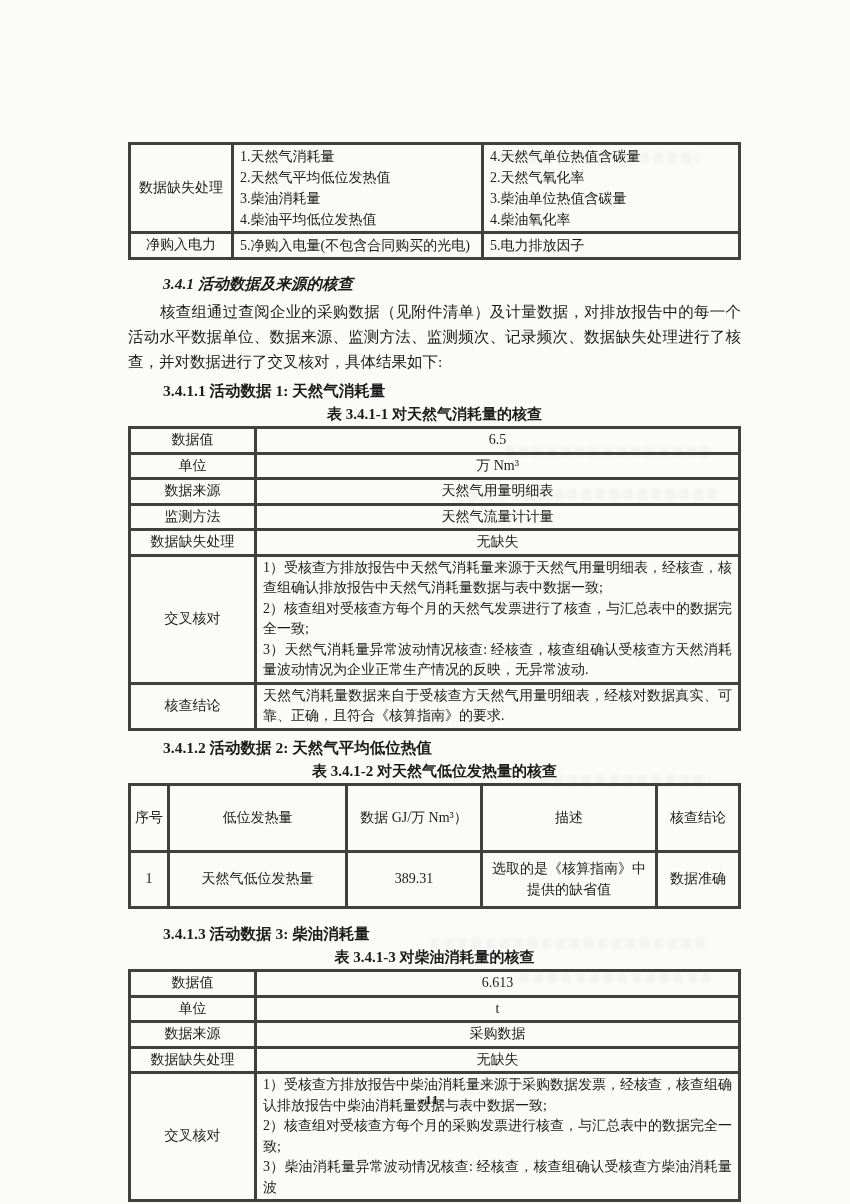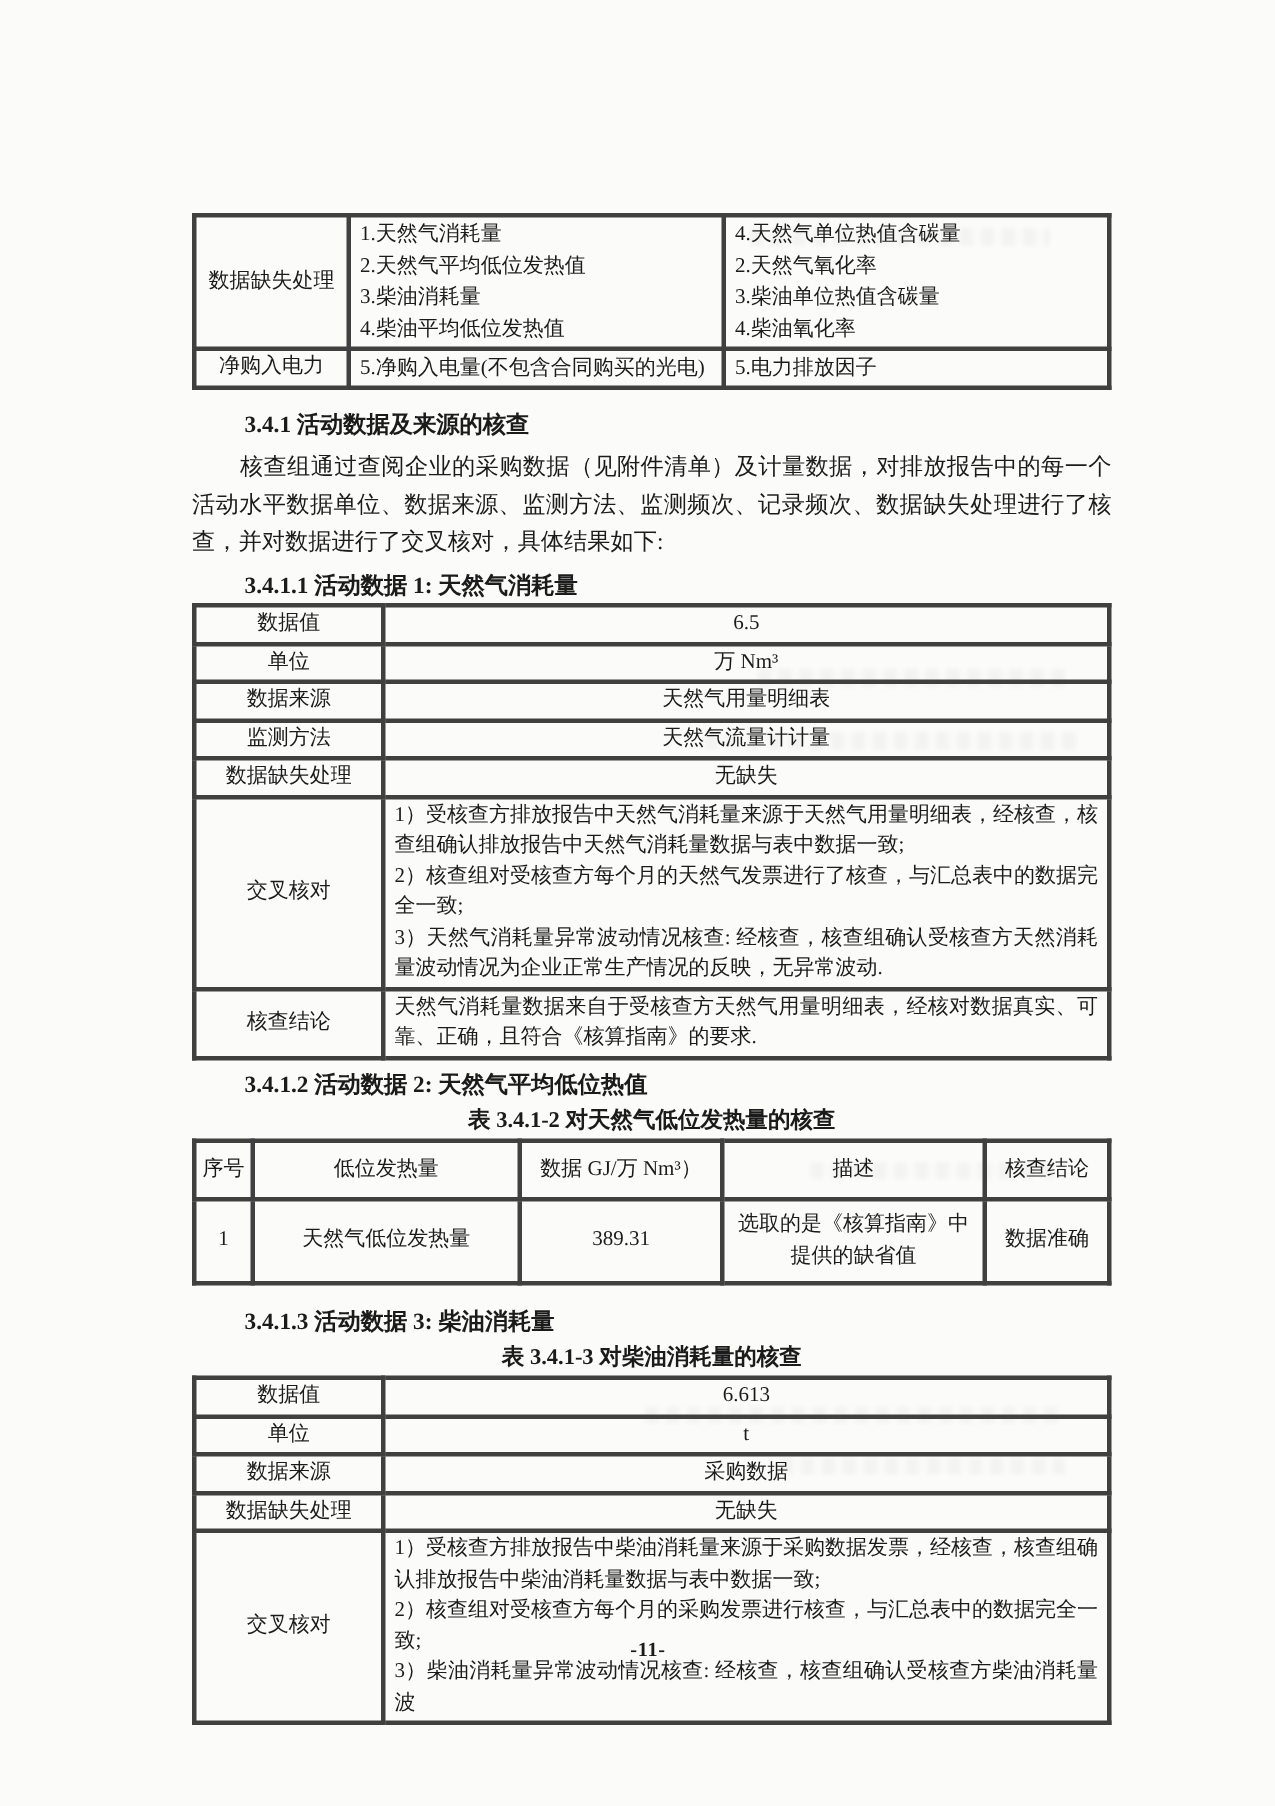--- a/index.html
+++ b/index.html
@@ -22,37 +22,37 @@
     padding:1px 6px;
     vertical-align:middle;
     word-break:break-all;
     font-weight:normal;
   }
   .cell-c { text-align:center; }
   .cell-l { text-align:left; text-align:justify; }
   .pre { white-space:pre-line; }
   .h-sec {
     font-weight:bold; font-size:15.5px; line-height:23px;
-    padding-left:35px; margin-top:12px;
+    padding-left:35px; margin-top:12px;font-style:italic;
   }
   .h-sub {
     font-weight:bold; font-size:15.5px; line-height:23px;
     padding-left:35px; margin-top:5px;
   }
   .caption {
     font-weight:bold; font-size:15px; line-height:21px;
     text-align:center; margin-top:2px; margin-bottom:1px;
   }
   .para {
     font-size:15.5px; line-height:25px;
     text-align:justify; text-indent:32px; margin-top:4px;
   }
   .kv-label { text-align:center; }
   .list-line { line-height:21px; }
-  .t2 th { padding:8px 4px; }
+  .t2 th { padding:22px 4px; }
   .t2 td.data { padding:6px 4px; }
   .page-number {
     position:absolute; left:16px; top:1092px; width:832px;
     text-align:center; font-size:13.5px; font-weight:bold;
     letter-spacing:0.5px;
   }
   .smudge {
     position:absolute; pointer-events:none;
     background:repeating-linear-gradient(90deg, rgba(60,60,60,0.55) 0 9px, rgba(60,60,60,0.05) 9px 14px);
     opacity:0.07; filter:blur(1.5px); border-radius:2px;
@@ -103,20 +103,21 @@
           <div class="list-line">5.电力排放因子</div>
         </td>
       </tr>
     </tbody>
       </table>
 
     <div class="h-sec">3.4.1 活动数据及来源的核查</div>
     <div class="para">核查组通过查阅企业的采购数据（见附件清单）及计量数据，对排放报告中的每一个活动水平数据单位、数据来源、监测方法、监测频次、记录频次、数据缺失处理进行了核查，并对数据进行了交叉核对，具体结果如下:</div>
 
     <div class="h-sub">3.4.1.1 活动数据 1: 天然气消耗量</div>
+    <div class="caption">表 3.4.1-1 对天然气消耗量的核查</div>
     <table class="t1">
       <colgroup>
           <col style="width:126px">
           <col>
         </colgroup>
       <tbody>
           <tr>
         <td class="kv-label">数据值</td>
         <td class="cell-c">6.5</td>
       </tr>

